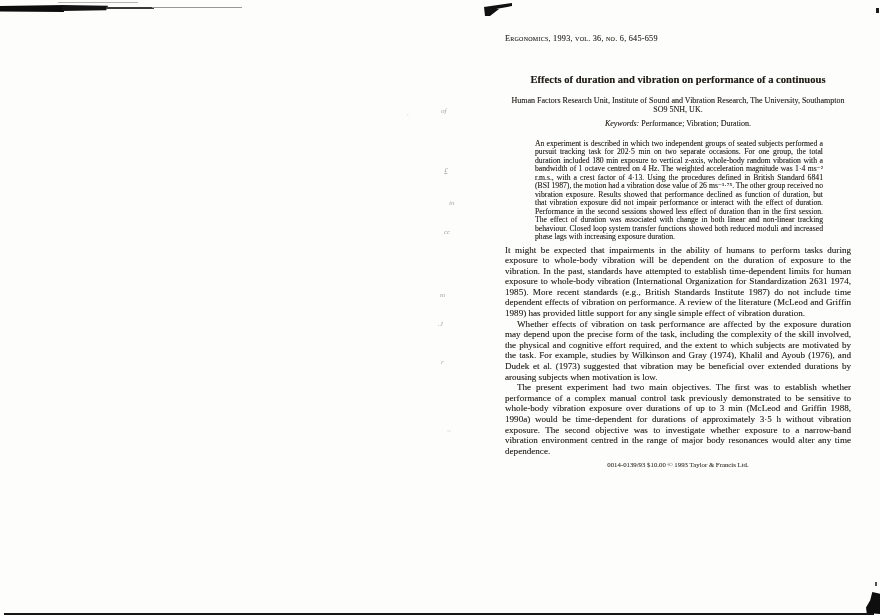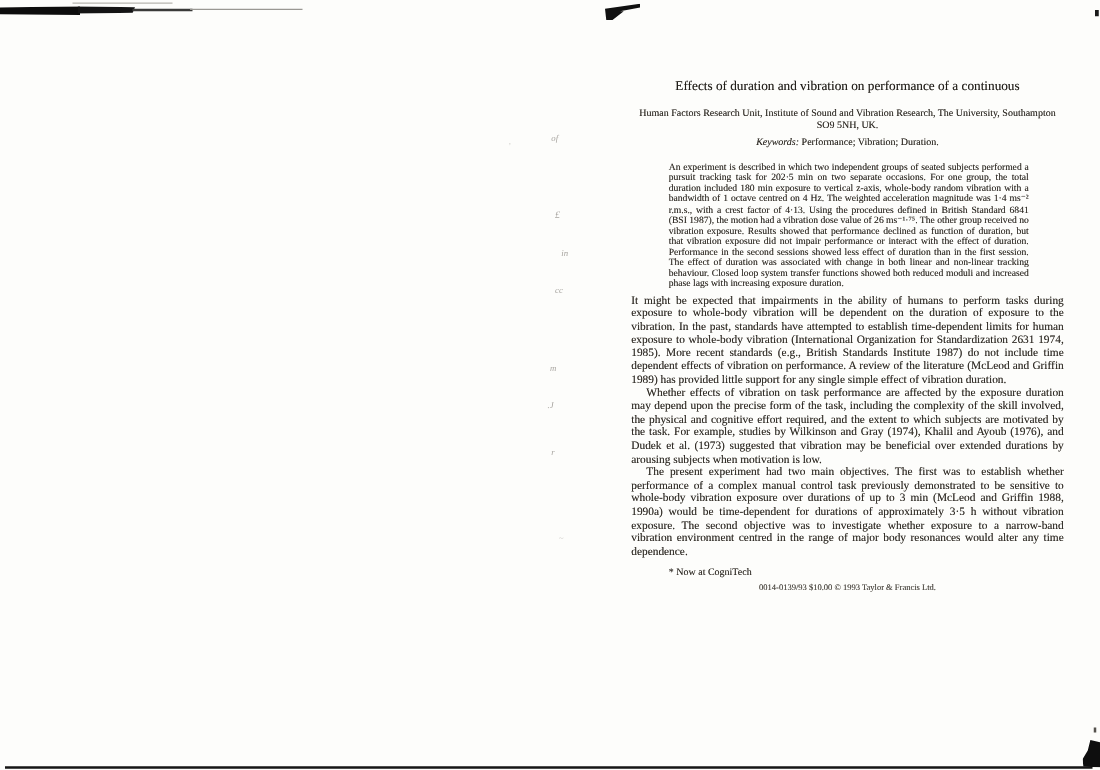--- a/index.html
+++ b/index.html
@@ -34,21 +34,21 @@
   .n5{left:444px;top:229px;}
   .n6{left:440px;top:292px;}
   .n7{left:438px;top:321px;}
   .n8{left:441px;top:359px;}
   .n9{left:447px;top:428px;color:rgba(120,115,108,0.4);}
   
   .article{position:absolute;left:505px;top:34px;width:346px;
            text-shadow:0 0 .45px rgba(46,42,36,0.5);}
   .journal-header{font-size:8.2px;line-height:10px;letter-spacing:.25px;
                   font-variant:small-caps;color:#33302a;}
-  .title{margin-top:30px;text-align:center;font-weight:400;
+  .title{margin-top:30px;text-align:center;font-weight:700;
          font-size:10.6px;line-height:12.5px;color:#201d18;}
   .authors{margin-top:13px;text-align:center;font-size:9px;line-height:11px;
            font-variant:small-caps;}
   .affiliation{margin-top:9px;text-align:center;font-size:8px;line-height:9.5px;}
   .keywords{margin-top:4px;text-align:center;font-size:8px;line-height:9px;}
   .keywords .kw-label{font-style:italic;}
   .abstract{margin:12px 28px 0 30px;text-align:justify;
             font-size:7.7px;line-height:8.5px;}
   .section-heading{margin-top:9px;text-align:center;font-weight:700;
                    font-size:9.3px;line-height:11px;color:#26231d;}
@@ -84,37 +84,37 @@
   <span class="note n3">£</span>
   <span class="note n4">in</span>
   <span class="note n5">cc</span>
   <span class="note n6">m</span>
   <span class="note n7">.J</span>
   <span class="note n8">r</span>
   <span class="note n9">~</span>
 
   <div class="article">
 
+    <div class="journal-header">Ergonomics, 1993, vol. 36, no. 6, 645-659</div>
 
     <div class="title">
       <span style="display:block">Effects of duration and vibration on performance of a continuous</span>
     </div>
 
 
     <div class="affiliation">Human Factors Research Unit, Institute of Sound and Vibration Research, The University, Southampton SO9 5NH, UK.</div>
 
     <div class="keywords">
       <span class="kw-label">Keywords:</span><span> Performance; Vibration; Duration.</span>
     </div>
 
     <div class="abstract">An experiment is described in which two independent groups of seated subjects performed a pursuit tracking task for 202·5 min on two separate occasions. For one group, the total duration included 180 min exposure to vertical z-axis, whole-body random vibration with a bandwidth of 1 octave centred on 4 Hz. The weighted acceleration magnitude was 1·4 ms⁻² r.m.s., with a crest factor of 4·13. Using the procedures defined in British Standard 6841 (BSI 1987), the motion had a vibration dose value of 26 ms⁻¹·⁷⁵. The other group received no vibration exposure. Results showed that performance declined as function of duration, but that vibration exposure did not impair performance or interact with the effect of duration. Performance in the second sessions showed less effect of duration than in the first session. The effect of duration was associated with change in both linear and non-linear tracking behaviour. Closed loop system transfer functions showed both reduced moduli and increased phase lags with increasing exposure duration.</div>
 
 
     <p class="body-para p-first">It might be expected that impairments in the ability of humans to perform tasks during exposure to whole-body vibration will be dependent on the duration of exposure to the vibration. In the past, standards have attempted to establish time-dependent limits for human exposure to whole-body vibration (International Organization for Standardization 2631 1974, 1985). More recent standards (e.g., British Standards Institute 1987) do not include time dependent effects of vibration on performance. A review of the literature (McLeod and Griffin 1989) has provided little support for any single simple effect of vibration duration.</p>
     <p class="body-para p-indent">Whether effects of vibration on task performance are affected by the exposure duration may depend upon the precise form of the task, including the complexity of the skill involved, the physical and cognitive effort required, and the extent to which subjects are motivated by the task. For example, studies by Wilkinson and Gray (1974), Khalil and Ayoub (1976), and Dudek et al. (1973) suggested that vibration may be beneficial over extended durations by arousing subjects when motivation is low.</p>
     <p class="body-para p-indent">The present experiment had two main objectives. The first was to establish whether performance of a complex manual control task previously demonstrated to be sensitive to whole-body vibration exposure over durations of up to 3 min (McLeod and Griffin 1988, 1990a) would be time-dependent for durations of approximately 3·5 h without vibration exposure. The second objective was to investigate whether exposure to a narrow-band vibration environment centred in the range of major body resonances would alter any time dependence.</p>
 
-    <div class="footnote">* Now at CogniTech</div>
 
     <div class="imprint">0014-0139/93 $10.00 © 1993 Taylor &amp; Francis Ltd.</div>
 
   </div>
 </div>
 
 </body></html>

